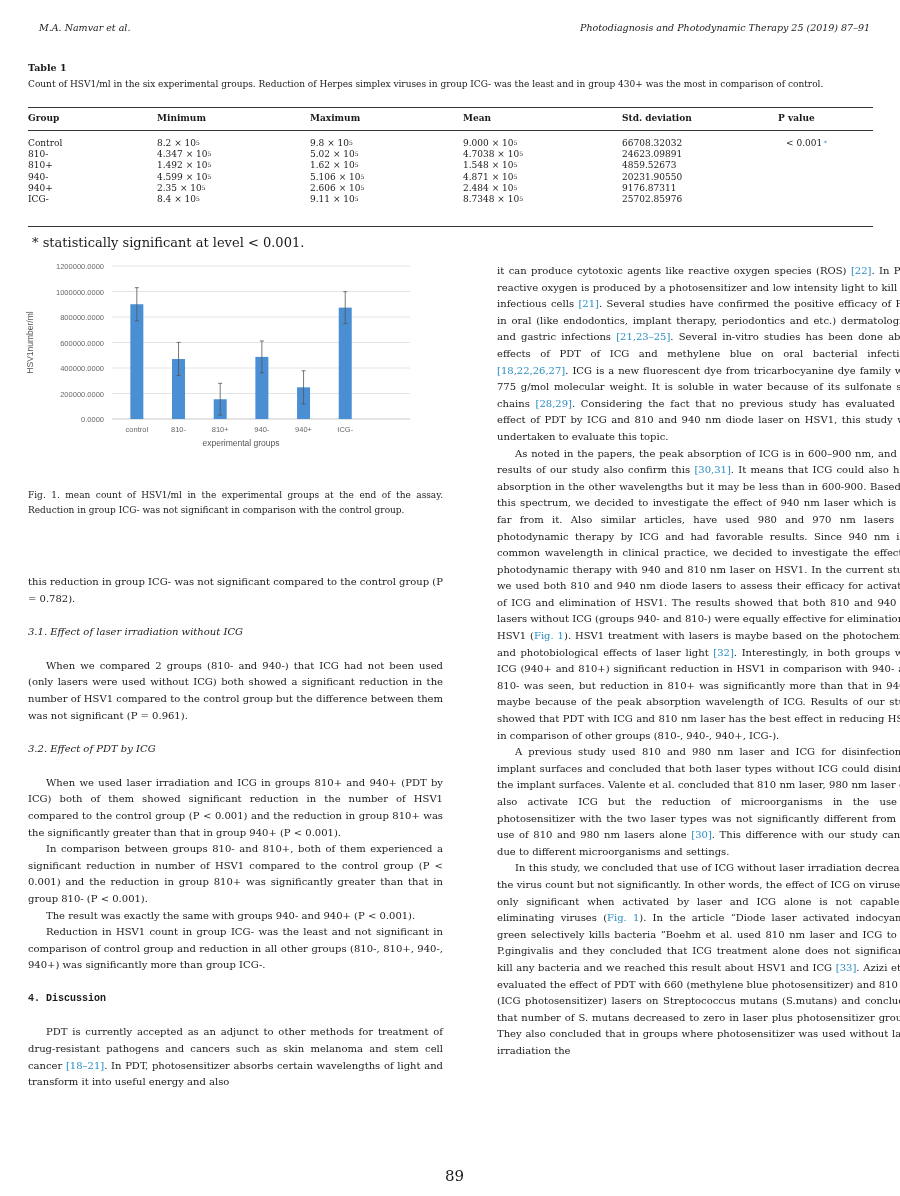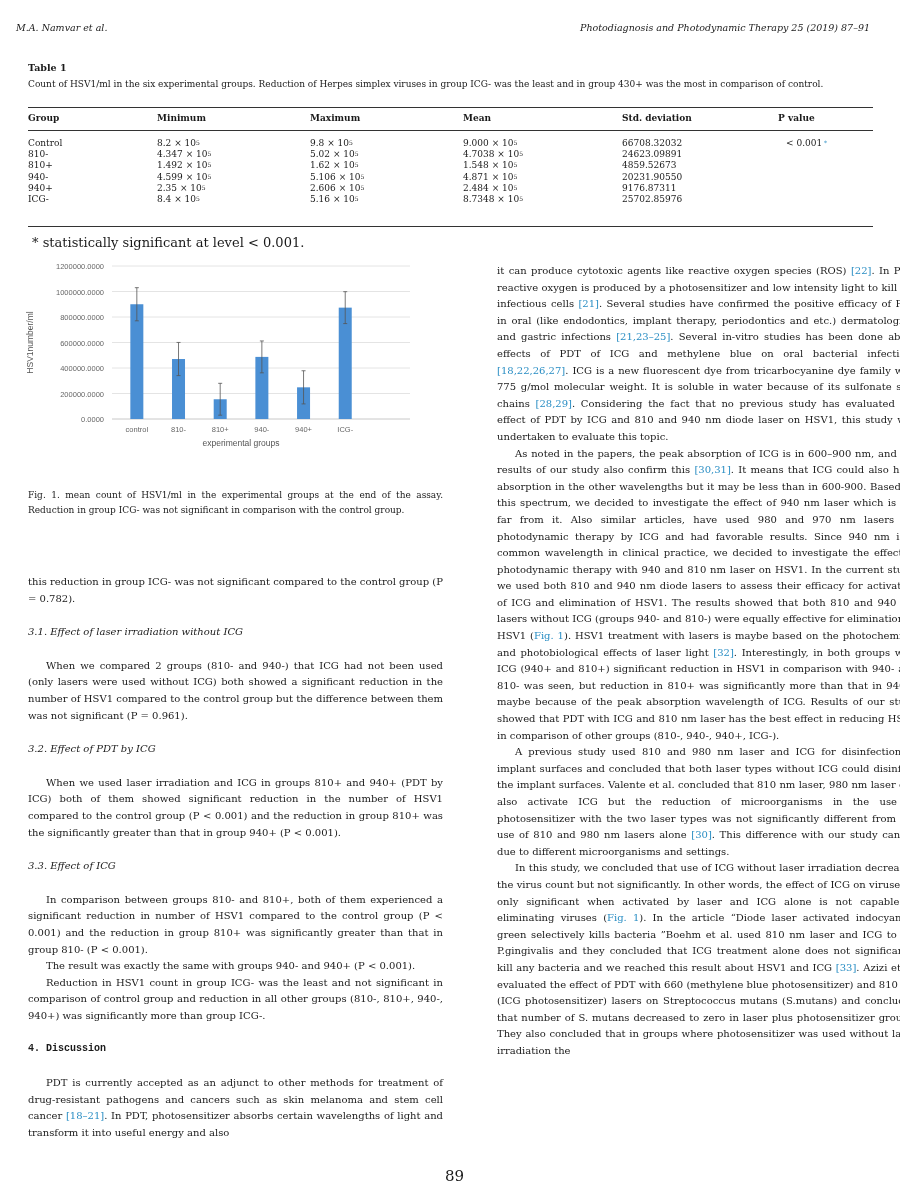--- a/index.html
+++ b/index.html
@@ -1,18 +1,18 @@
 <!DOCTYPE html>
 <html><head>
 <meta charset="utf-8">
 <style>
   html,body{margin:0;padding:0;background:#fff;}
   body{width:900px;height:1196px;position:relative;overflow:hidden;font-family:"DejaVu Serif","Liberation Serif",serif;color:#1a1a1a;}
   .hdr{position:absolute;top:22px;font-size:9.5px;font-style:italic;}
-  .hdr.l{left:16px;} .hdr.r{right:30px;}
+  .hdr.l{left:39px;} .hdr.r{right:30px;}
   .tbl-title{position:absolute;left:28px;top:62px;font-size:9.5px;font-weight:bold;}
   .tbl-caption{position:absolute;left:28px;top:78px;width:845px;font-size:9px;line-height:13px;}
   .rule{position:absolute;left:28px;width:845px;height:0;border-top:1px solid #333;}
   .th{position:absolute;top:113px;font-size:9px;font-weight:bold;text-align:right;}
   .td{position:absolute;font-size:9px;line-height:11.2px;}
   .td div{height:11.2px;white-space:nowrap;}
   .footnote{position:absolute;left:32px;top:235px;font-size:13px;}
   sup{font-size:6px;vertical-align:top;position:relative;top:-1px;}
   .star{color:#2a8ec4;}
   .chart{position:absolute;left:20px;top:258px;width:400px;height:220px;}
@@ -57,21 +57,21 @@
     <div><span>4.599 × 10</span><sup>5</sup></div>
     <div><span>2.35 × 10</span><sup>5</sup></div>
     <div><span>8.4 × 10</span><sup>5</sup></div>
   </div>
 <div class="td" id="col-max" style="left:310px;top:138px">
     <div><span>9.8 × 10</span><sup>5</sup></div>
     <div><span>5.02 × 10</span><sup>5</sup></div>
     <div><span>1.62 × 10</span><sup>5</sup></div>
     <div><span>5.106 × 10</span><sup>5</sup></div>
     <div><span>2.606 × 10</span><sup>5</sup></div>
-    <div><span>5.16 × 10</span><sup>5</sup></div>
+    <div><span>9.11 × 10</span><sup>5</sup></div>
   </div>
 <div class="td" id="col-mean" style="left:463px;top:138px">
     <div><span>9.000 × 10</span><sup>5</sup></div>
     <div><span>4.7038 × 10</span><sup>5</sup></div>
     <div><span>1.548 × 10</span><sup>5</sup></div>
     <div><span>4.871 × 10</span><sup>5</sup></div>
     <div><span>2.484 × 10</span><sup>5</sup></div>
     <div><span>8.7348 × 10</span><sup>5</sup></div>
   </div>
 <div class="td" id="col-sd" style="left:622px;top:138px">
@@ -143,21 +143,20 @@
   </svg>
 
 <div class="fig-cap">Fig. 1. mean count of HSV1/ml in the experimental groups at the end of the assay. Reduction in group ICG- was not significant in comparison with the control group.</div>
 
 <div class="col" style="left:28px;top:538px;width:415px;margin-top:36px;">
   <p>this reduction in group ICG- was not significant compared to the control group (P = 0.782).</p>
   <p class="sec">3.1. Effect of laser irradiation without ICG</p>
   <p class="ind">When we compared 2 groups (810- and 940-) that ICG had not been used (only lasers were used without ICG) both showed a significant reduction in the number of HSV1 compared to the control group but the difference between them was not significant (P = 0.961).</p>
   <p class="sec">3.2. Effect of PDT by ICG</p>
   <p class="ind">When we used laser irradiation and ICG in groups 810+ and 940+ (PDT by ICG) both of them showed significant reduction in the number of HSV1 compared to the control group (P &lt; 0.001) and the reduction in group 810+ was the significantly greater than that in group 940+ (P &lt; 0.001).</p>
-  <p class="sec">3.3. Effect of ICG</p>
   <p class="ind">In comparison between groups 810- and 810+, both of them experienced a significant reduction in number of HSV1 compared to the control group (P &lt; 0.001) and the reduction in group 810+ was significantly greater than that in group 810- (P &lt; 0.001).</p>
   <p class="ind">The result was exactly the same with groups 940- and 940+ (P &lt; 0.001).</p>
   <p class="ind">Reduction in HSV1 count in group ICG- was the least and not significant in comparison of control group and reduction in all other groups (810-, 810+, 940-, 940+) was significantly more than group ICG-.</p>
   <p class="h1">4. Discussion</p>
   <p class="ind"><span>PDT is currently accepted as an adjunct to other methods for treatment of drug-resistant pathogens and cancers such as skin melanoma and stem cell cancer </span><a class="ref">[18–21]</a><span>. In PDT, photosensitizer absorbs certain wavelengths of light and transform it into useful energy and also</span></p>
 </div>
 
 <div class="col" style="left:455px;top:263px;width:420px;margin-left:42px;">
   <p id="r1"><span>it can produce cytotoxic agents like reactive oxygen species (ROS) </span><a class="ref">[22]</a><span>. In PDT, reactive oxygen is produced by a photosensitizer and low intensity light to kill the infectious cells </span><a class="ref">[21]</a><span>. Several studies have confirmed the positive efficacy of PDT in oral (like endodontics, implant therapy, periodontics and etc.) dermatological and gastric infections </span><a class="ref">[21,23–25]</a><span>. Several in-vitro studies has been done about effects of PDT of ICG and methylene blue on oral bacterial infections </span><a class="ref">[18,22,26,27]</a><span>. ICG is a new fluorescent dye from tricarbocyanine dye family with 775 g/mol molecular weight. It is soluble in water because of its sulfonate side chains </span><a class="ref">[28,29]</a><span>. Considering the fact that no previous study has evaluated the effect of PDT by ICG and 810 and 940 nm diode laser on HSV1, this study was undertaken to evaluate this topic.</span></p>
   <p id="r2" class="ind"><span>As noted in the papers, the peak absorption of ICG is in 600–900 nm, and the results of our study also confirm this </span><a class="ref">[30,31]</a><span>. It means that ICG could also have absorption in the other wavelengths but it may be less than in 600-900. Based on this spectrum, we decided to investigate the effect of 940 nm laser which is not far from it. Also similar articles, have used 980 and 970 nm lasers for photodynamic therapy by ICG and had favorable results. Since 940 nm is a common wavelength in clinical practice, we decided to investigate the effect of photodynamic therapy with 940 and 810 nm laser on HSV1. In the current study, we used both 810 and 940 nm diode lasers to assess their efficacy for activation of ICG and elimination of HSV1. The results showed that both 810 and 940 nm lasers without ICG (groups 940- and 810-) were equally effective for elimination of HSV1 (</span><a class="ref">Fig. 1</a><span>). HSV1 treatment with lasers is maybe based on the photochemical and photobiological effects of laser light </span><a class="ref">[32]</a><span>. Interestingly, in both groups with ICG (940+ and 810+) significant reduction in HSV1 in comparison with 940- and 810- was seen, but reduction in 810+ was significantly more than that in 940+, maybe because of the peak absorption wavelength of ICG. Results of our study showed that PDT with ICG and 810 nm laser has the best effect in reducing HSV1 in comparison of other groups (810-, 940-, 940+, ICG-).</span></p>

